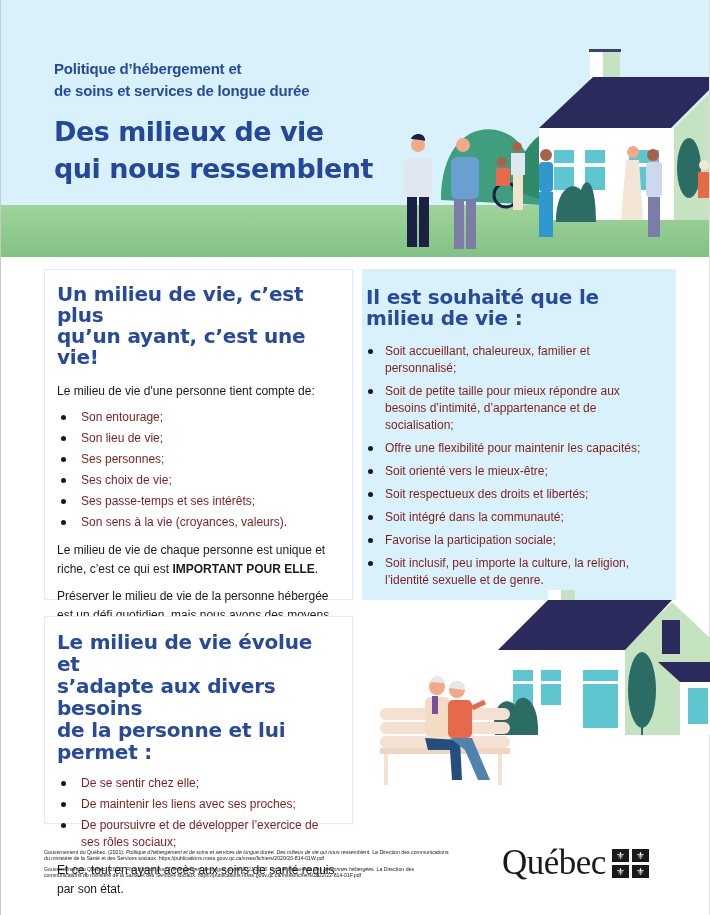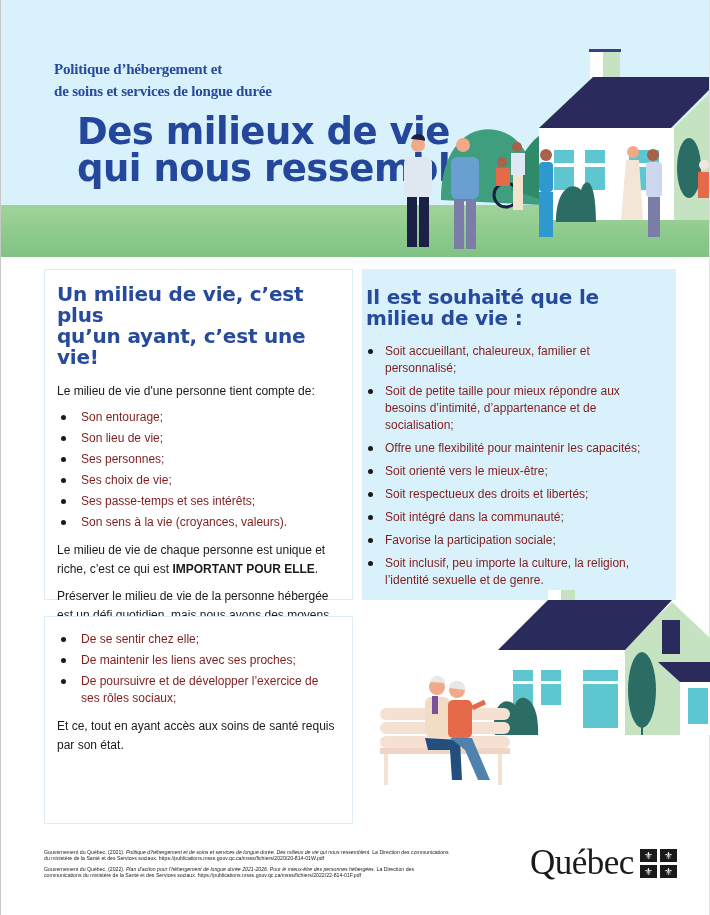--- a/index.html
+++ b/index.html
@@ -4,22 +4,22 @@
 <style>
   * { box-sizing: border-box; margin: 0; padding: 0; }
   html, body { width: 710px; height: 915px; background: #ffffff; overflow: hidden; }
   body { position: relative; font-family: "Liberation Sans", "DejaVu Sans", sans-serif; color: #1a1a1a; }
 
   .page-border { position: absolute; left: 0; top: 0; width: 710px; height: 915px; border-left: 1px solid #c8c8c8; border-right: 1px solid #e0e0e0; pointer-events: none; }
 
   
   .hero { position: absolute; left: 1px; top: 0; width: 708px; height: 257px; background: #d9f1fb; overflow: hidden; }
   .grass { position: absolute; left: 0; top: 205px; width: 100%; height: 52px; background: linear-gradient(#a0d39a, #80c284); }
-  .subtitle { position: absolute; left: 53px; top: 58px; font-family: Liberation Serif, serif; font-weight: bold; font-size: 15px; line-height: 22px; color: #274a9c; letter-spacing: -0.2px; }
-  .main-title { position: absolute; left: 53px; top: 113px; font-family: "DejaVu Sans", sans-serif; font-weight: bold; font-size: 37px; line-height: 37px; color: #24479b; letter-spacing: -0.5px; margin-left: 23px; }
+  .subtitle { position: absolute; left: 53px; top: 58px; font-family: Liberation Sans, sans-serif; font-weight: bold; font-size: 15px; line-height: 22px; color: #274a9c; letter-spacing: -0.2px; }
+  .main-title { position: absolute; left: 53px; top: 113px; font-family: "DejaVu Sans", sans-serif; font-weight: bold; font-size: 27px; line-height: 37px; color: #24479b; letter-spacing: -0.5px; }
   .hero-illus { position: absolute; left: 370px; top: 40px; width: 340px; height: 217px; }
 
   
   .box { position: absolute; padding: 14px 12px 12px 12px; }
   .box-outline { border: 1.5px solid #dbeef8; background: #ffffff; }
   .box-filled { background: #d9f1fb; }
   .box-title { font-family: "DejaVu Sans", sans-serif; font-weight: bold; font-size: 20px; line-height: 21px; color: #274a9c; letter-spacing: -0.2px; margin-bottom: 14px; }
   .para { font-size: 12px; line-height: 19px; color: #1a1a1a; margin-bottom: 8px; }
   .para b { font-weight: bold; }
   ul.bullets { list-style: none; margin-bottom: 10px; }
@@ -34,21 +34,21 @@
   #box3 { left: 44px; top: 616px; width: 309px; height: 208px; }
   #box3 .box-title { line-height: 22px; margin-bottom: 12px; }
 
   .bottom-illus { position: absolute; left: 370px; top: 590px; width: 340px; height: 200px; }
 
   
   .refs { position: absolute; left: 44px; top: 849px; width: 400px; font-size: 5.2px; line-height: 6px; color: #222; }
   .refs p { margin-bottom: 5px; white-space: nowrap; }
   .refs i { font-style: italic; }
   .quebec-logo { position: absolute; left: 502px; top: 843px; display: flex; align-items: center; }
-  .quebec-word { font-family: "Liberation Serif", "DejaVu Serif", serif; font-size: 35px; color: #1a1a1a; letter-spacing: -0.5px; line-height: 40px; margin-left: 28px; }
+  .quebec-word { font-family: "Liberation Serif", "DejaVu Serif", serif; font-size: 35px; color: #1a1a1a; letter-spacing: -0.5px; line-height: 40px; }
   .flags { display: grid; grid-template-columns: 17px 17px; grid-gap: 3px; margin-left: 6px; }
   .flag { width: 17px; height: 13px; background: #1a1a1a; color: #fff; font-size: 10px; line-height: 13px; text-align: center; }
 </style>
 </head>
 <body>
 
 <div class="page-border"></div>
 
 <div class="hero">
   <div class="grass"></div>
@@ -151,20 +151,25 @@
     <li>Offre une flexibilité pour maintenir les capacités;</li>
     <li>Soit orienté vers le mieux-être;</li>
     <li>Soit respectueux des droits et libertés;</li>
     <li>Soit intégré dans la communauté;</li>
     <li>Favorise la participation sociale;</li>
     <li>Soit inclusif, peu importe la culture, la religion, l’identité sexuelle et de genre.</li>
   </ul>
 </div>
 
 <div id="box3" class="box box-outline">
+  <div class="box-title">
+    <div>Le milieu de vie évolue et</div>
+    <div>s’adapte aux divers besoins</div>
+    <div>de la personne et lui permet :</div>
+  </div>
   <ul class="bullets">
     <li>De se sentir chez elle;</li>
     <li>De maintenir les liens avec ses proches;</li>
     <li>De poursuivre et de développer l’exercice de ses rôles sociaux;</li>
   </ul>
   <p class="para">Et ce, tout en ayant accès aux soins de santé requis par son état.</p>
 </div>
 
 <svg class="bottom-illus" viewBox="0 0 340 200" xmlns="http://www.w3.org/2000/svg">
 

